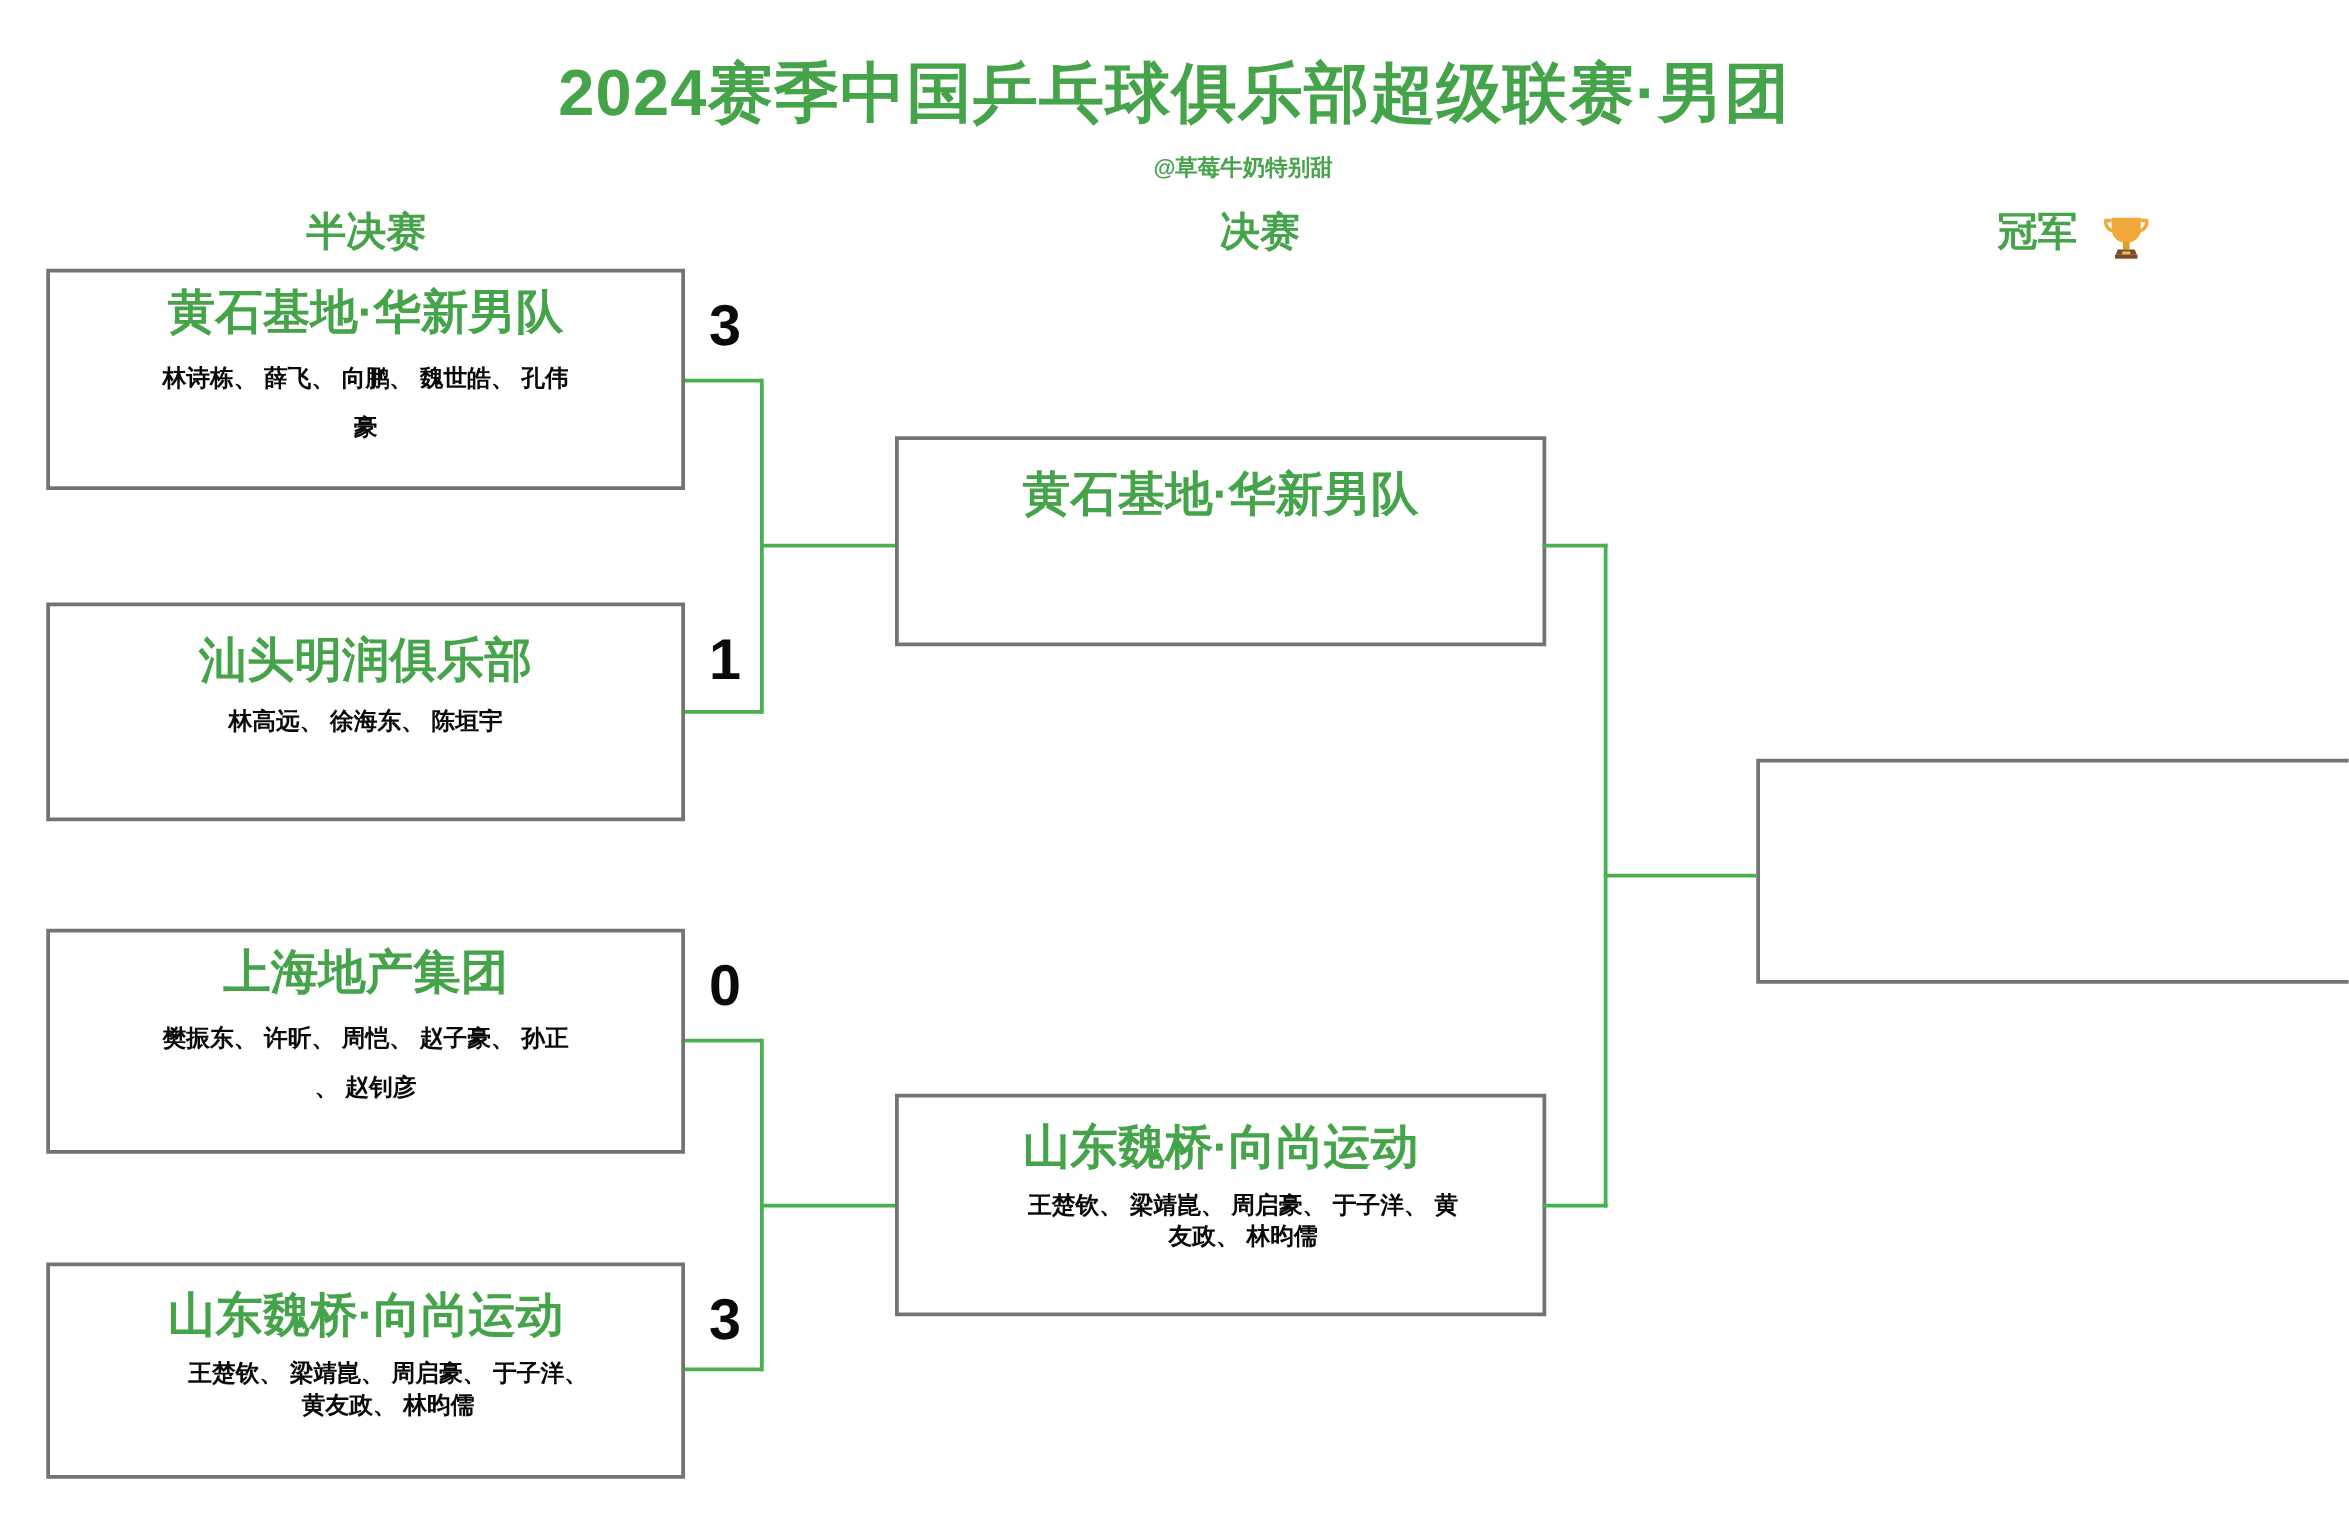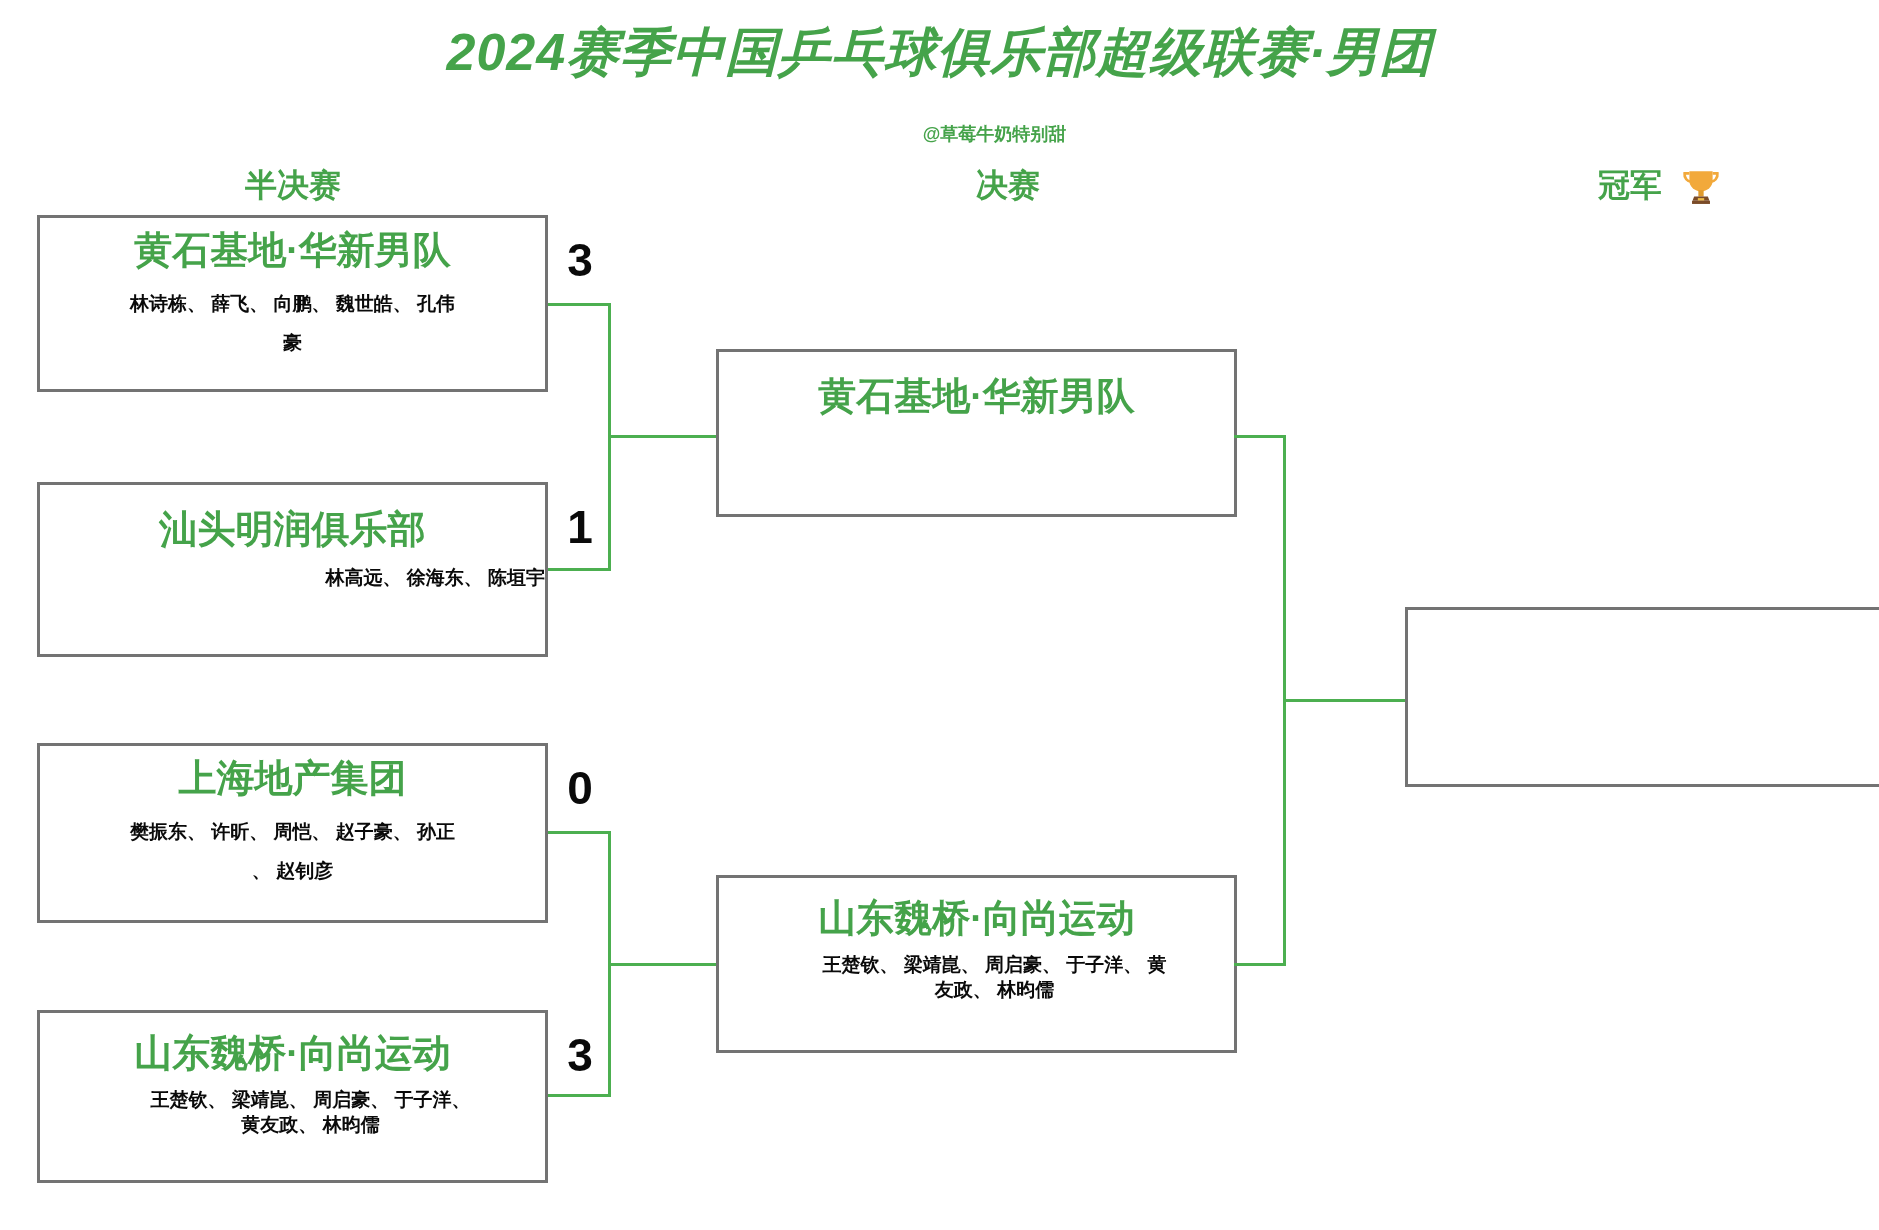--- a/index.html
+++ b/index.html
@@ -2,49 +2,49 @@
 <html lang="zh"><head>
 <meta charset="utf-8">
 <style>
   html,body{margin:0;padding:0;background:#fff;}
   .stage{
     position:relative;width:1879px;height:1230px;overflow:hidden;background:#ffffff;
     font-family:"Liberation Sans","DejaVu Sans",sans-serif;
   }
   
   .page-title{
-    position:absolute;left:0;right:0;top:18px;text-align:center;
-    font-size:52px;font-weight:900;color:#45a34a;letter-spacing:1px;font-style:italic;
+    position:absolute;left:0;right:0;top:40px;text-align:center;
+    font-size:52px;font-weight:900;color:#45a34a;letter-spacing:1px;
   }
   .page-subtitle{
     position:absolute;left:0;right:0;top:122px;margin-left:110px;text-align:center;
     font-size:18px;font-weight:900;color:#45a34a;
   }
   .col-header{
     position:absolute;top:164px;font-size:32px;font-weight:900;color:#45a34a;white-space:nowrap;
   }
   .h-semi{left:193px;width:200px;text-align:center;}
   .h-final{left:908px;width:200px;text-align:center;}
-  .h-champ{left:1598px;display:flex;align-items:center;gap:20px;}
+  .h-champ{left:1598px;display:flex;align-items:flex-end;gap:20px;}
   .h-champ svg{display:block;}
   
   .team-box{
     position:absolute;box-sizing:border-box;border:3px solid #737373;background:#fff;
     display:flex;flex-direction:column;align-items:center;text-align:center;
   }
   .team-name{font-size:38px;font-weight:900;color:#45a34a;line-height:1.3;margin-top:8px;}
   .team-players{
     font-size:19px;font-weight:900;color:#0a0a0a;margin-top:10px;
     white-space:pre-line;width:100%;
   }
   .lh-wide{line-height:2.05;}
   .lh-mid{line-height:1.5;}
   .lh-tight{line-height:1.3;padding-left:36px;}
   .sf1{left:37px;top:215px;width:511px;height:177px;}
-  .sf2{left:37px;top:482px;width:511px;height:175px;padding-top:12px;text-align:right;}
+  .sf2{left:37px;top:482px;width:511px;height:175px;padding-top:12px;}
   .sf3{left:37px;top:743px;width:511px;height:180px;}
   .sf4{left:37px;top:1010px;width:511px;height:173px;padding-top:8px;}
   .f1{left:716px;top:349px;width:521px;height:168px;padding-top:12px;}
   .f2{left:716px;top:875px;width:521px;height:178px;padding-top:8px;}
   .champ-box{left:1405px;top:607px;width:490px;height:180px;}
   
   .score{
     position:absolute;left:556px;width:48px;text-align:center;
     font-size:46px;font-weight:900;color:#0a0a0a;line-height:1.1;
   }

